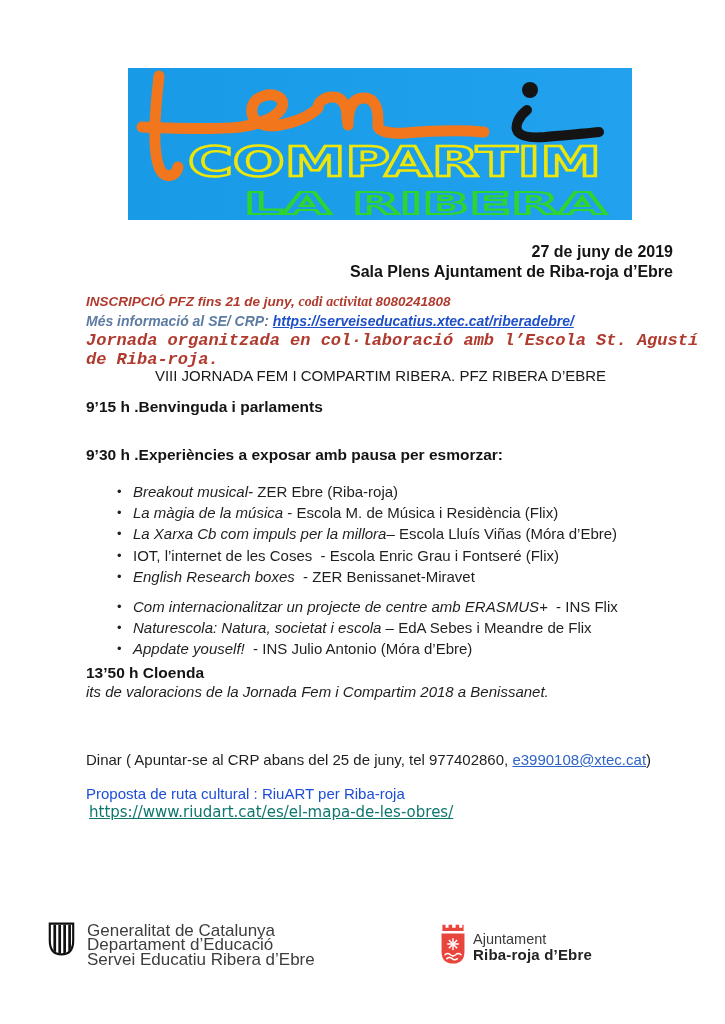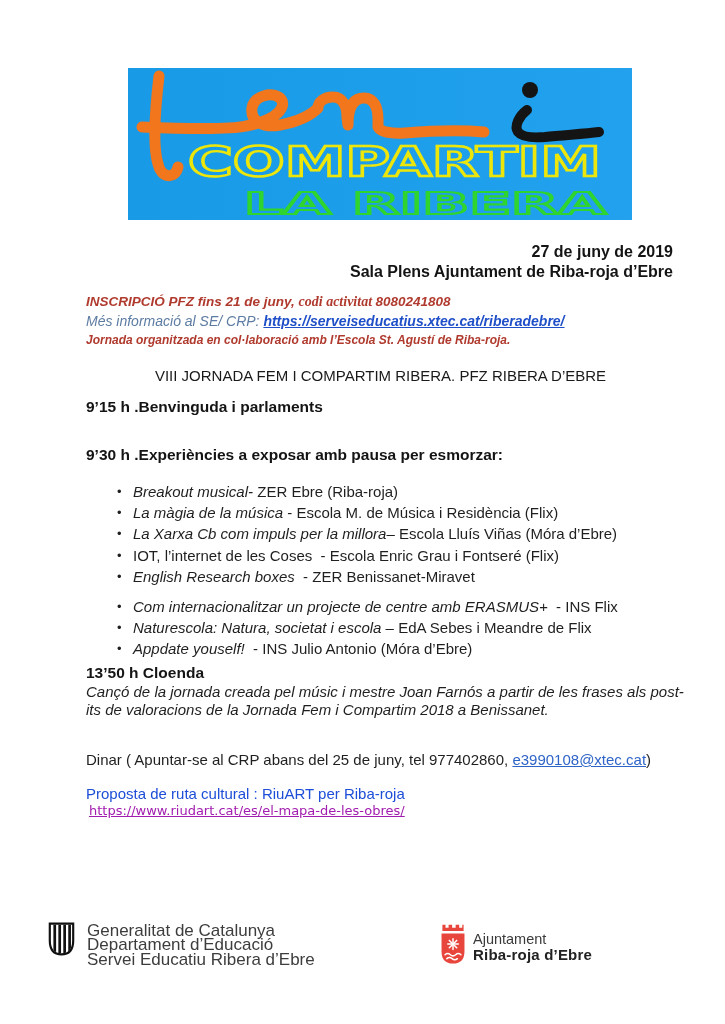--- a/index.html
+++ b/index.html
@@ -10,21 +10,21 @@
   .logo-box{position:absolute;left:128px;top:68px;width:504px;height:152px;}
 
   
   .header-block{position:absolute;top:234px;right:52px;text-align:right;
                 font-weight:bold;font-size:16px;line-height:19.5px;color:#141414;margin-top:8px;}
 
   
   .notice{position:absolute;left:86px;top:291px;line-height:19px;}
   .notice-red{color:#B03A2E;font-weight:bold;font-style:italic;font-size:13.5px;}
   .notice-serif{font-family:"Liberation Serif", serif;font-size:14px;}
-  .notice-gray{color:#5D7CA3;font-style:italic;font-size:14px;}
+  .notice-gray{color:#5D7CA3;font-style:italic;font-size:14px;font-weight:bold;}
   .xtec-link{color:#1F4FC8;font-weight:bold;font-style:italic;font-size:14px;
              text-decoration:underline;}
 
   
   .doc-title{position:absolute;left:86px;width:589px;top:367px;text-align:center;
              font-size:15px;color:#1a1a1a;}
   .heading{position:absolute;left:86px;font-weight:bold;font-size:15.5px;color:#141414;}
   .h-welcome{top:398px;}
   .h-experiences{top:446px;}
   .h-closing{top:664px;}
@@ -38,22 +38,22 @@
   .it{font-style:italic;text-align:right;}
   .prewrap{white-space:pre-wrap;}
 
   .closing-par{position:absolute;left:86px;top:683px;font-style:italic;font-size:15px;
                line-height:17.8px;color:#1f1f1f;}
 
   
   .dinner-line{position:absolute;left:86px;top:751px;font-size:15px;color:#1f1f1f;}
   .email-link{color:#2E64C8;}
   .route-line{position:absolute;left:86px;top:785px;font-size:15px;color:#1d4ed8;}
-  .route-link{position:absolute;left:89px;top:803px;font-size:13px;
-              font-family:"DejaVu Sans", sans-serif;color:#a21caf;text-decoration:underline;}
+  .route-link{position:absolute;left:89px;top:803px;font-size:15px;
+              font-family:"DejaVu Sans", sans-serif;color:#0f766e;text-decoration:underline;}
 
   
   .gen-logo{position:absolute;left:48px;top:921px;}
   .gen-text{position:absolute;left:87px;top:924px;font-size:17px;line-height:14.3px;color:#3d3d3d;}
   .aj-logo{position:absolute;left:438px;top:920px;}
   .aj-text{position:absolute;left:473px;top:932px;}
   .aj-line1{font-size:14.5px;color:#3a3a3a;line-height:15px;}
   .aj-line2{font-size:15px;font-weight:bold;color:#222222;line-height:16px;letter-spacing:.2px;}
 </style>
 </head>
@@ -98,21 +98,21 @@
     <div>Sala Plens Ajuntament de Riba-roja d’Ebre</div>
   </div>
 
   <div class="notice">
     <div>
       <span class="notice-red prewrap">INSCRIPCIÓ PFZ fins 21 de juny, </span><span class="notice-red notice-serif prewrap">codi activitat </span><span class="notice-red">8080241808</span>
     </div>
     <div>
       <span class="notice-gray prewrap">Més informació al SE/ CRP: </span><a href="#" class="xtec-link">https://serveiseducatius.xtec.cat/riberadebre/</a>
     </div>
-    <div class="notice-red" style="font-size:12px;">Jornada organitzada en col·laboració amb l’Escola St. Agustí de Riba-roja.</div>
+    <div class="notice-red" style="font-size:17px;font-family:Liberation Mono, monospace;">Jornada organitzada en col·laboració amb l’Escola St. Agustí de Riba-roja.</div>
   </div>
 
   <div class="doc-title">VIII JORNADA FEM I COMPARTIM RIBERA. PFZ RIBERA D’EBRE</div>
 
   <div class="heading h-welcome">9’15 h .Benvinguda i parlaments</div>
   <div class="heading h-experiences">9’30 h .Experiències a exposar amb pausa per esmorzar:</div>
 
   <ul class="bullets bullets-1">
     <li><span class="it prewrap">Breakout musical-</span><span class="prewrap"> ZER Ebre (Riba-roja)</span></li>
     <li><span class="it prewrap">La màgia de la música</span><span class="prewrap"> - Escola M. de Música i Residència (Flix)</span></li>
@@ -122,21 +122,20 @@
   </ul>
 
   <ul class="bullets bullets-2">
     <li><span class="it prewrap">Com internacionalitzar un projecte de centre amb ERASMUS+</span><span class="prewrap">  - INS Flix</span></li>
     <li><span class="it prewrap">Naturescola: Natura, societat i escola</span><span class="prewrap"> – EdA Sebes i Meandre de Flix</span></li>
     <li><span class="it prewrap">Appdate youself!</span><span class="prewrap">  - INS Julio Antonio (Móra d’Ebre)</span></li>
   </ul>
 
   <div class="heading h-closing">13’50 h Cloenda</div>
   <div class="closing-par">
-    <div>Cançó de la jornada creada pel músic i mestre Joan Farnós a partir de les frases als post-</div>
     <div>its de valoracions de la Jornada Fem i Compartim 2018 a Benissanet.</div>
   </div>
 
   <div class="dinner-line">
     <span class="prewrap">Dinar ( Apuntar-se al CRP abans del 25 de juny, tel 977402860, </span><a href="#" class="email-link">e3990108@xtec.cat</a><span>)</span>
   </div>
 
   <div class="route-line">Proposta de ruta cultural : RiuART per Riba-roja</div>
   <a href="#" class="route-link">https://www.riudart.cat/es/el-mapa-de-les-obres/</a>
 

